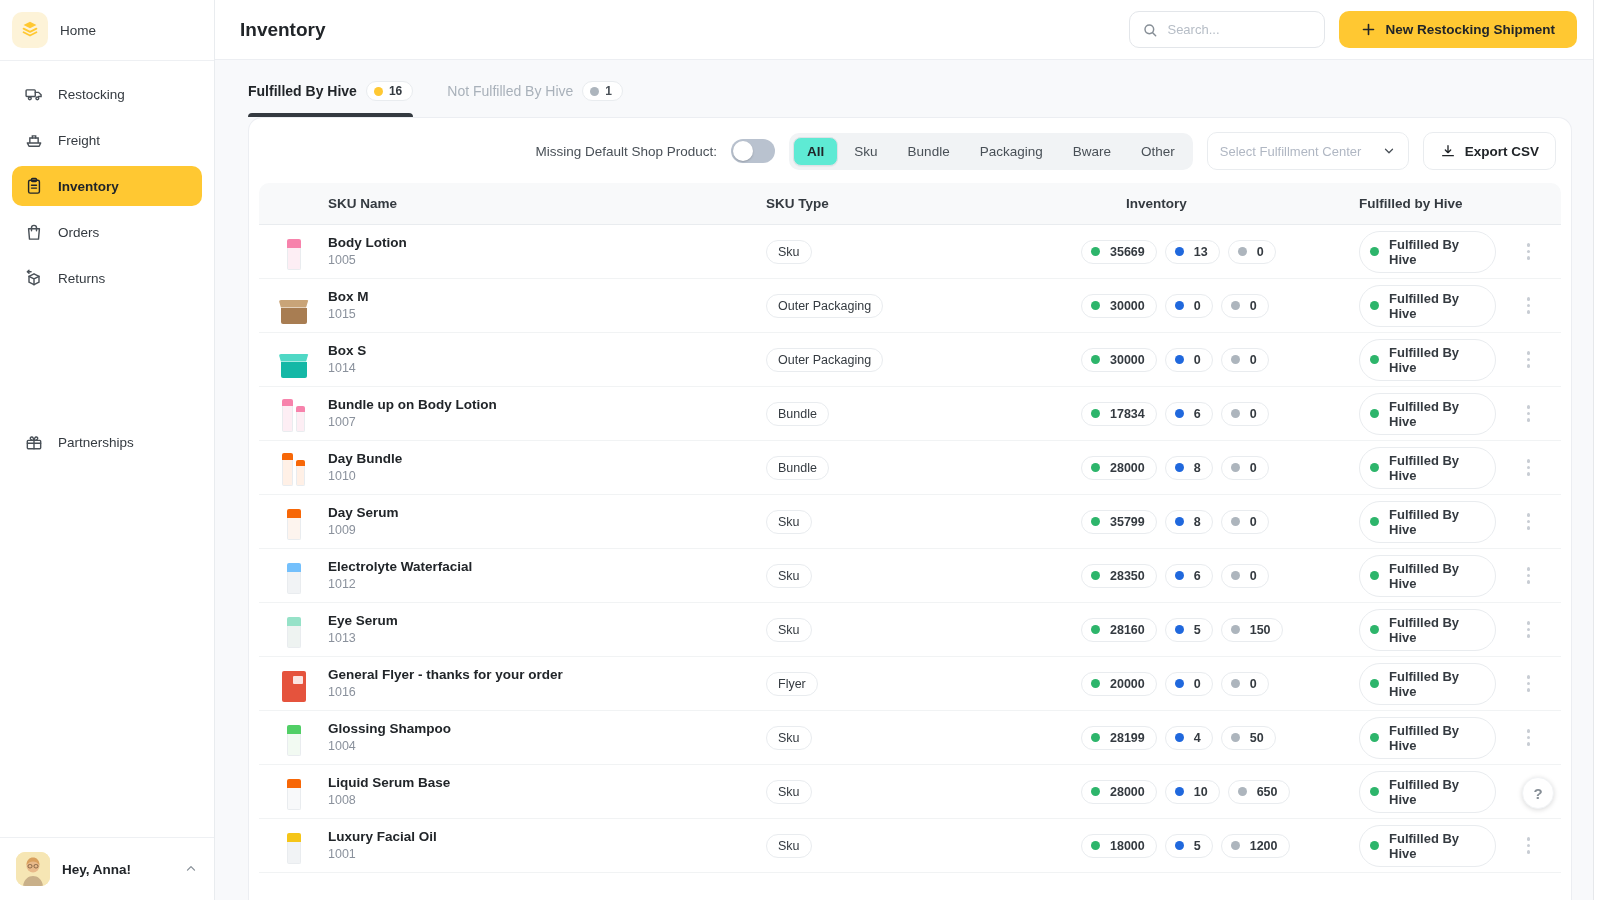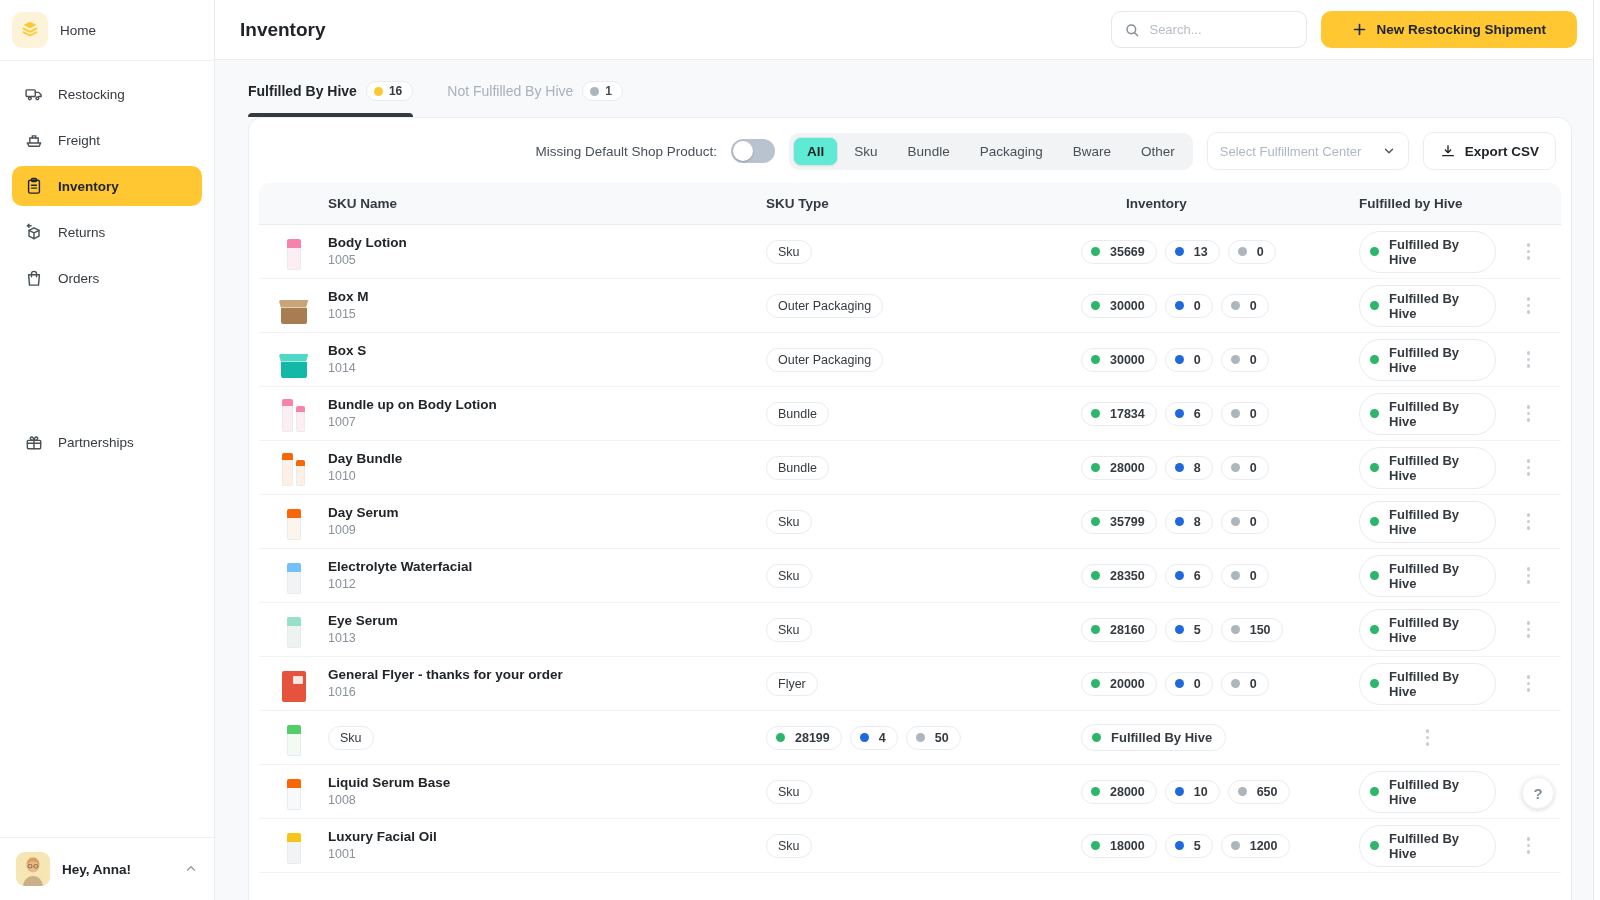--- a/index.html
+++ b/index.html
@@ -41,21 +41,21 @@
   .topbar-right { margin-left:auto; display:flex; align-items:center; gap:14px; }
   .search-box {
     width:196px; height:37px; border:1px solid #e3e6ea; border-radius:10px; background:#fff;
     display:flex; align-items:center; gap:9px; padding:0 12px; color:#adb5bd;
   }
   .search-box input { border:none; outline:none; width:100%; font-size:13px; font-family:inherit; color:#495057; background:transparent; }
   .search-box input::placeholder { color:#b6bdc6; }
   .btn-primary {
     height:37px; border:none; border-radius:10px; background:#ffc832; color:#212529;
     font-family:inherit; font-size:13.5px; font-weight:700; display:flex; align-items:center; gap:9px;
-    padding:0 31px; cursor:pointer;justify-content:center;
+    padding:0 22px; cursor:pointer;justify-content:center;
   }
   .content { flex:1; display:flex; flex-direction:column; overflow:hidden; }
   
   .tabs { display:flex; gap:34px; padding:17px 0 0 33px; }
   .tab { display:flex; flex-direction:column; cursor:pointer; }
   .tab-top { display:flex; align-items:center; gap:9px; padding:4px 0 12px 0; }
   .tab-label { font-size:14px; font-weight:700; color:#212529; }
   .tab.inactive .tab-label { color:#a9b1ba; font-weight:500; }
   .count-pill {
     display:flex; align-items:center; gap:6px; background:#fff; border:1px solid #e9ecef;
@@ -167,35 +167,35 @@
             <rect x="5.5" y="5" width="13" height="15.5" rx="2"></rect>
             <rect x="9" y="3" width="6" height="3.6" rx="1.2"></rect>
             <path d="M9 11h6M9 14.5h6"></path>
           </svg>
         </span>
         <span>Inventory</span>
       </div>
       <div class="nav-item">
         <span class="ni-icon">
           <svg width="20" height="20" viewBox="0 0 24 24" fill="none" stroke="currentColor" stroke-width="1.7" stroke-linecap="round">
+            <path d="M5.5 8h13l-1.1 12.5H6.6z" stroke-linejoin="round"></path>
+            <path d="M9 10.5V7a3 3 0 016 0v3.5"></path>
+          </svg>
+        </span>
+        <span>Orders</span>
+      </div>
+      <div class="nav-item">
+        <span class="ni-icon">
+          <svg width="20" height="20" viewBox="0 0 24 24" fill="none" stroke="currentColor" stroke-width="1.7" stroke-linecap="round">
             <path d="M6 10l6-3 6 3v7l-6 3-6-3z" stroke-linejoin="round"></path>
             <path d="M12 13l6-3M12 13v7M12 13L6 10"></path>
             <path d="M4 4.5h4.5M4 4.5l2-1.7M4 4.5l2 1.7"></path>
           </svg>
         </span>
         <span>Returns</span>
-      </div>
-      <div class="nav-item">
-        <span class="ni-icon">
-          <svg width="20" height="20" viewBox="0 0 24 24" fill="none" stroke="currentColor" stroke-width="1.7" stroke-linecap="round">
-            <path d="M5.5 8h13l-1.1 12.5H6.6z" stroke-linejoin="round"></path>
-            <path d="M9 10.5V7a3 3 0 016 0v3.5"></path>
-          </svg>
-        </span>
-        <span>Orders</span>
       </div>
     </nav>
   <nav class="nav nav-secondary" id="nav-secondary">
       <div class="nav-item">
         <span class="ni-icon">
           <svg width="20" height="20" viewBox="0 0 24 24" fill="none" stroke="currentColor" stroke-width="1.7" stroke-linecap="round">
             <rect x="4" y="10" width="16" height="10" rx="1"></rect>
             <path d="M4 13.5h16M12 10v10"></path>
             <path d="M12 10s-4.5.3-4.5-2.4c0-1.7 2.6-2.2 3.5-.6.6 1 1 3 1 3zm0 0s4.5.3 4.5-2.4c0-1.7-2.6-2.2-3.5-.6-.6 1-1 3-1 3z"></path>
           </svg>
@@ -705,20 +705,24 @@
 
   <div class="trow tgrid">
     <div class="cell-thumb">
                 <div class="thumb">
                   <div style="display: flex; flex-direction: column; align-items: center;">
                     <div style="width: 14px; height: 9px; background: rgb(81, 207, 102); border-radius: 2px 2px 0px 0px;"></div>
                     <div style="width: 14px; height: 22px; background: rgb(242, 250, 242); border-radius: 0px 0px 2px 2px; border-top: none; border-right: 1px solid rgb(233, 236, 239); border-bottom: 1px solid rgb(233, 236, 239); border-left: 1px solid rgb(233, 236, 239); border-image: initial;"></div>
                   </div>
                 </div>
               </div>
+    <div class="cell-name">
+      <div class="p-name">Glossing Shampoo</div>
+      <div class="p-sku">1004</div>
+    </div>
     <div><span class="badge">Sku</span></div>
     <div class="cell-inv">
                 <span class="pill">
                   <i class="dot" style="background:#2db56b"></i>
                   <b class="num">28199</b>
                 </span>
                 <span class="pill">
                   <i class="dot" style="background:#2068dd"></i>
                   <b class="num">4</b>
                 </span>

